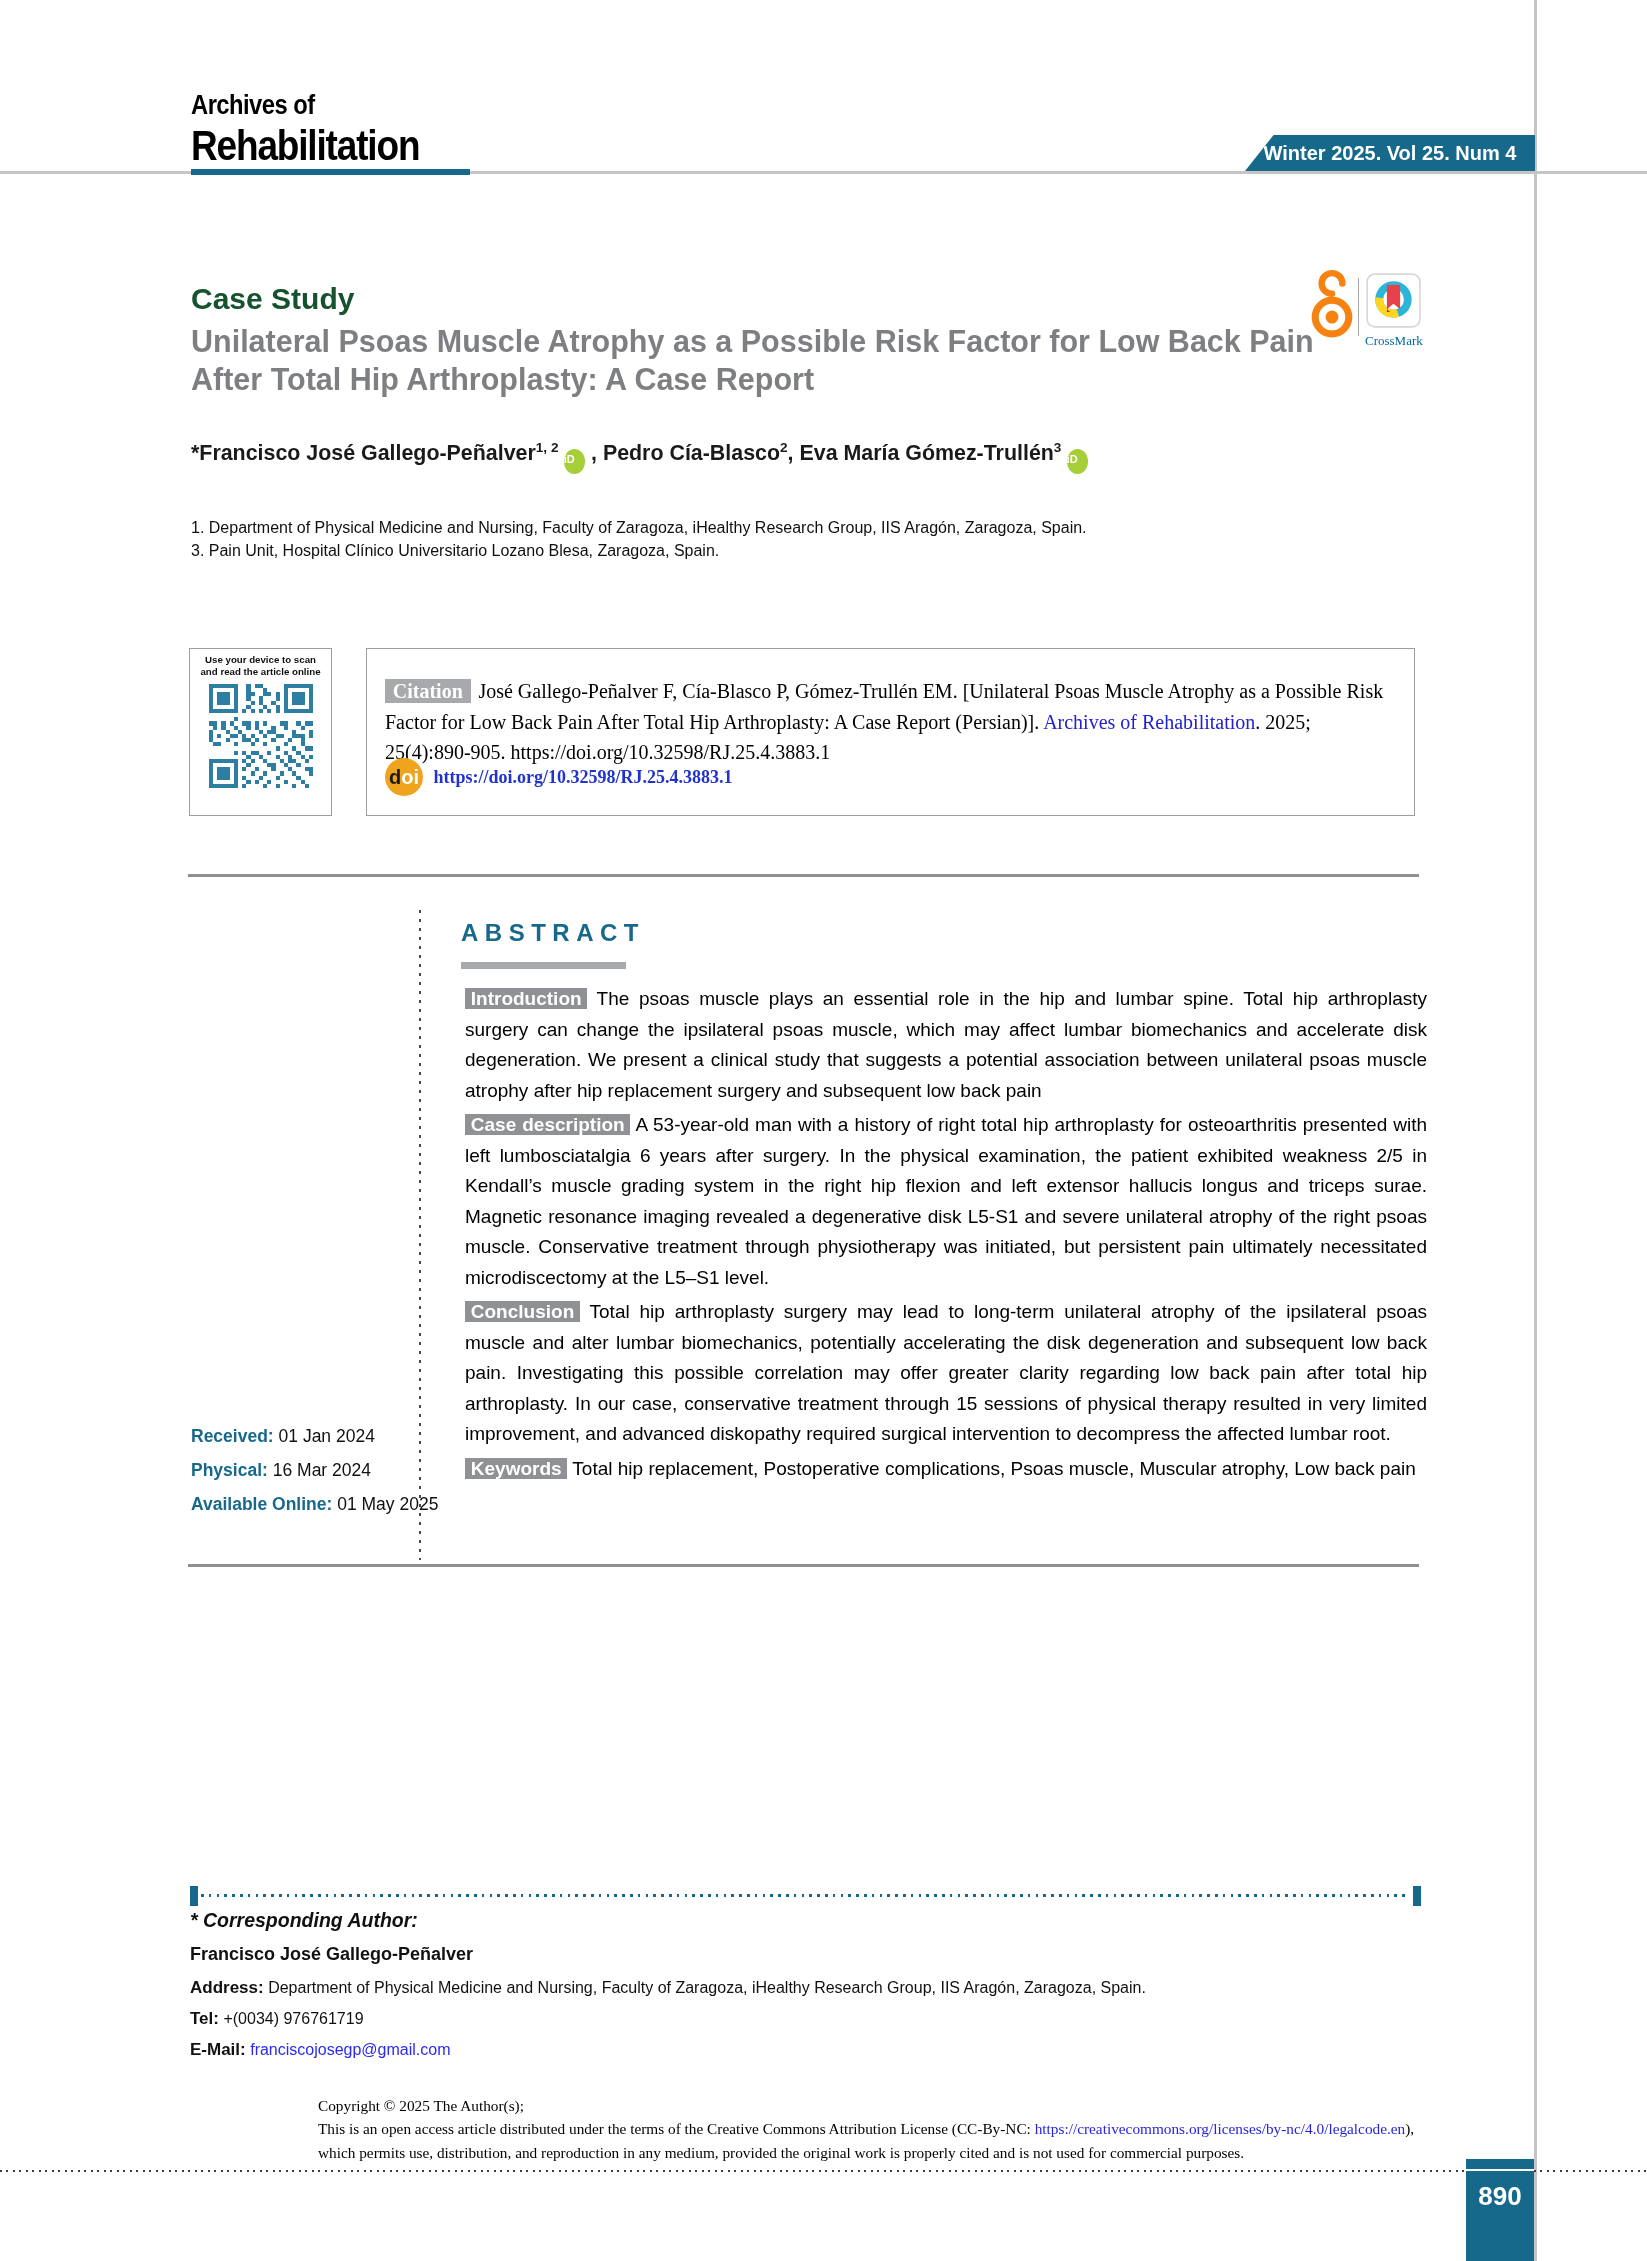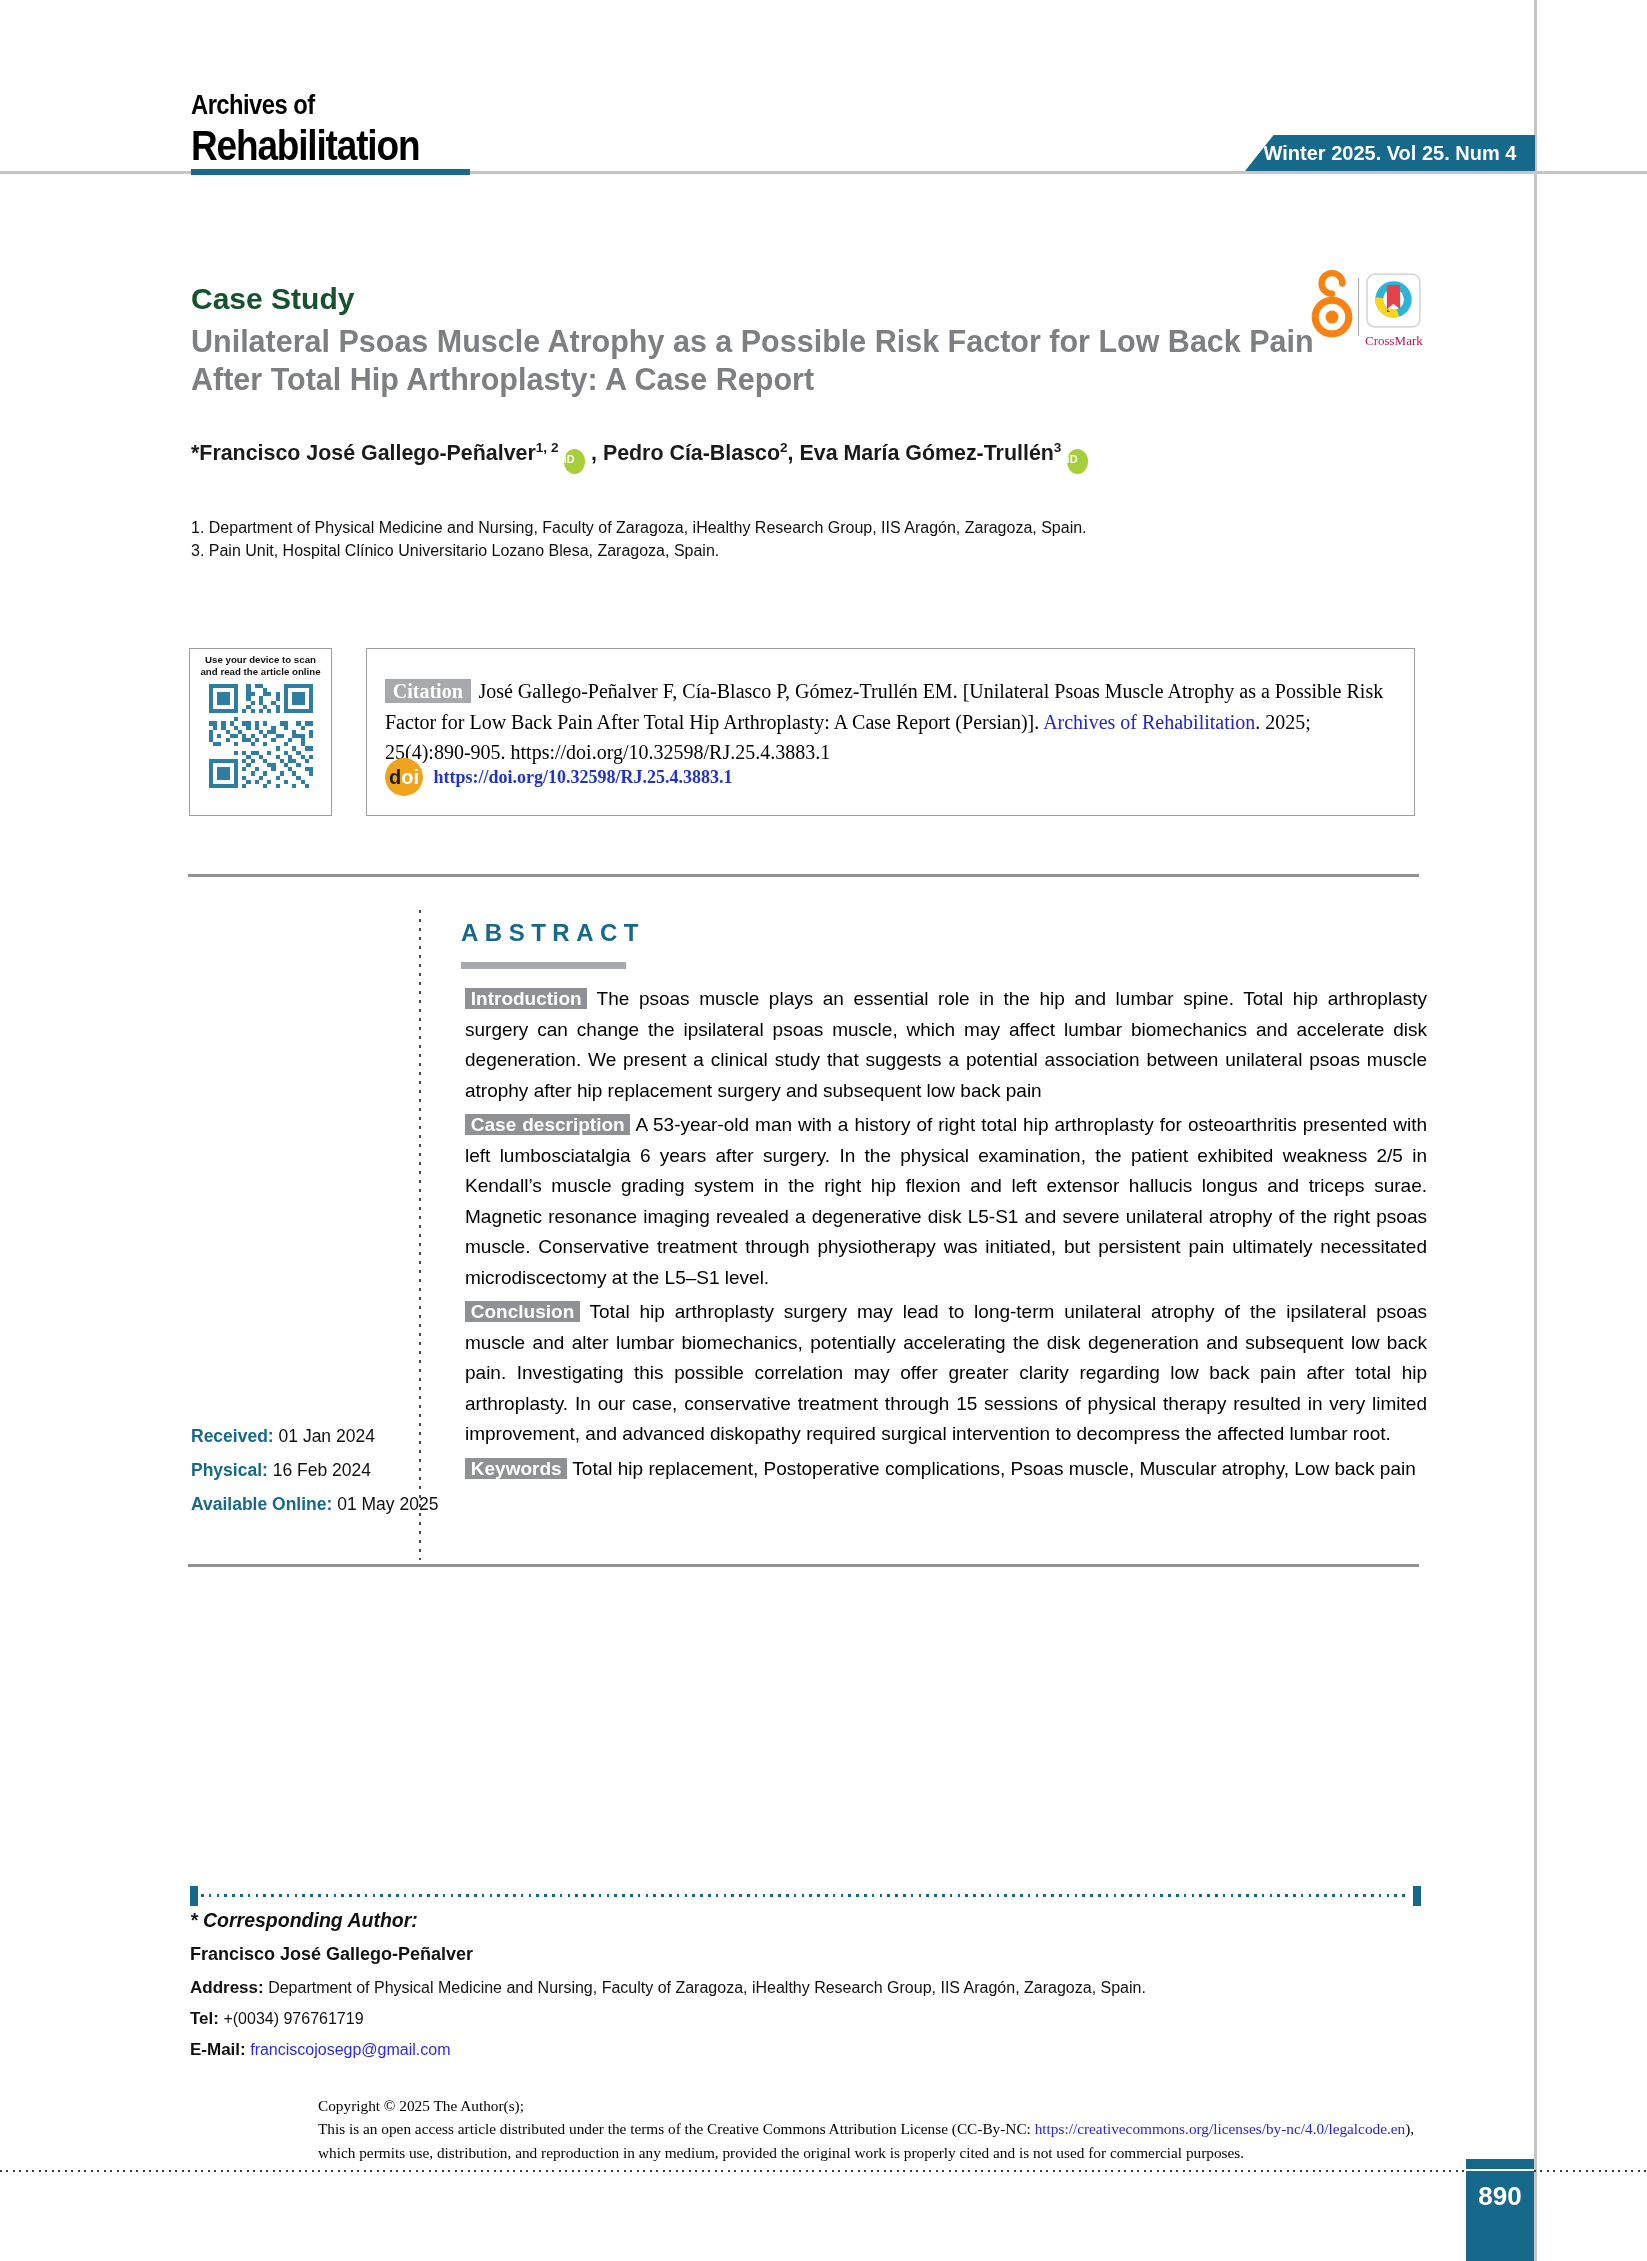--- a/index.html
+++ b/index.html
@@ -21,21 +21,21 @@
   .logo-underline { position: absolute; left: 191px; top: 169px; width: 279px; height: 5.8px; background: #17698C; }
   .issue-badge { position: absolute; left: 1245px; top: 135px; width: 290px; height: 36px; background: #17698C;
                  clip-path: polygon(28.6px 0, 100% 0, 100% 100%, 0 100%);
                  display: flex; align-items: center; justify-content: center;
                  color: #fff; font-size: 20px; font-weight: bold; }
 
   
   .oa-icon { position: absolute; left: 1311px; top: 266px; }
   .icon-divider { position: absolute; left: 1358px; top: 278px; width: 1.3px; height: 58px; background: #a9a9a9; }
   .crossmark { position: absolute; left: 1365px; top: 273px; width: 57px; text-align: center; }
-  .crossmark .caption { font-family: "Liberation Serif", serif; font-size: 13px; color: #be185d; margin-top: 2.6px; }
+  .crossmark .caption { font-family: "Liberation Serif", serif; font-size: 13px; color: #0369a1; margin-top: 2.6px; }
 
   
   .category { position: absolute; left: 191px; top: 282px; font-size: 30px; font-weight: bold; color: #14532d; }
   .title { position: absolute; left: 191px; top: 322px; width: 1142px; font-size: 30.5px; font-weight: bold;
            color: #7d7f82; line-height: 38px; }
   .authors { position: absolute; left: 191px; top: 440px; font-size: 21.4px; font-weight: bold; color: #1a1a1a; }
   .authors sup { font-size: 13.6px; }
   .orcid { display: inline-block; width: 21.4px; height: 25px; border-radius: 50%; background: #A6CE39;
            color: #fff; font-size: 11px; font-weight: bold; text-align: left; line-height: 21.4px;
            vertical-align: -2.6px; margin-left: 5.2px; }
@@ -294,21 +294,21 @@
 
   <div class="abs-body">
     <p><span class="sec-label">Introduction</span><span> The psoas muscle plays an essential role in the hip and lumbar spine. Total hip arthroplasty surgery can change the ipsilateral psoas muscle, which may affect lumbar biomechanics and accelerate disk degeneration. We present a clinical study that suggests a potential association between unilateral psoas muscle atrophy after hip replacement surgery and subsequent low back pain</span></p>
     <p><span class="sec-label">Case description</span><span> A 53-year-old man with a history of right total hip arthroplasty for osteoarthritis presented with left lumbosciatalgia 6 years after surgery. In the physical examination, the patient exhibited weakness 2/5 in Kendall’s muscle grading system in the right hip flexion and left extensor hallucis longus and triceps surae. Magnetic resonance imaging revealed a degenerative disk L5-S1 and severe unilateral atrophy of the right psoas muscle. Conservative treatment through physiotherapy was initiated, but persistent pain ultimately necessitated microdiscectomy at the L5–S1 level.</span></p>
     <p><span class="sec-label">Conclusion</span><span> Total hip arthroplasty surgery may lead to long-term unilateral atrophy of the ipsilateral psoas muscle and alter lumbar biomechanics, potentially accelerating the disk degeneration and subsequent low back pain. Investigating this possible correlation may offer greater clarity regarding low back pain after total hip arthroplasty. In our case, conservative treatment through 15 sessions of physical therapy resulted in very limited improvement, and advanced diskopathy required surgical intervention to decompress the affected lumbar root.</span></p>
     <p><span class="sec-label">Keywords</span><span> Total hip replacement, Postoperative complications, Psoas muscle, Muscular atrophy, Low back pain</span></p>
   </div>
 
   <div class="dates">
     <div><span class="lbl">Received:</span><span> 01 Jan 2024</span></div>
-    <div><span class="lbl">Physical:</span><span> 16 Feb 2024</span></div>
+    <div><span class="lbl">Physical:</span><span> 16 Mar 2024</span></div>
     <div><span class="lbl">Available Online:</span><span> 01 May 2025</span></div>
   </div>
 
   <div class="divider d2"></div>
 
   <div class="corr-sep">
     <div class="sq l"></div>
     <div class="dots"></div>
     <div class="sq r"></div>
   </div>

